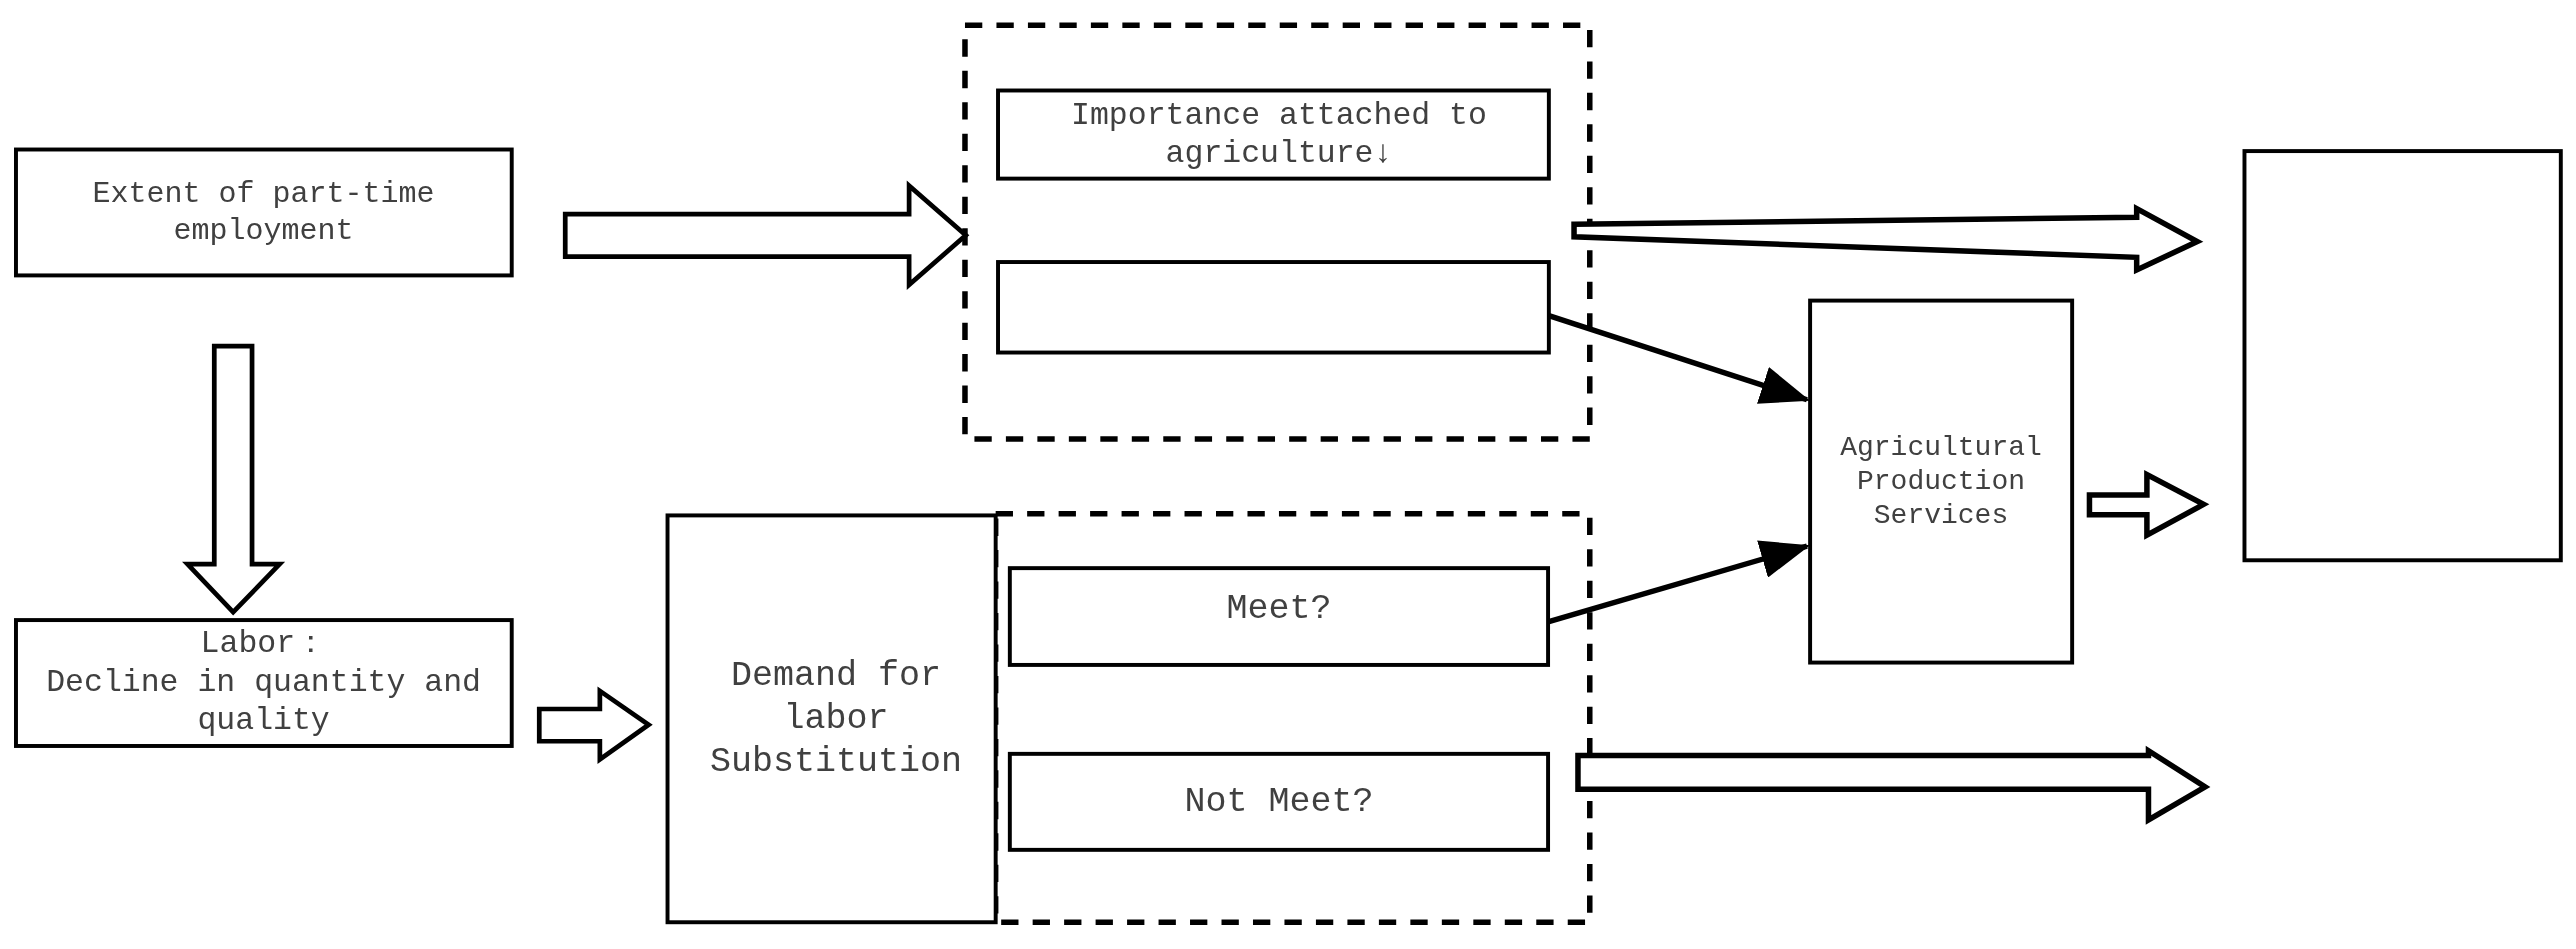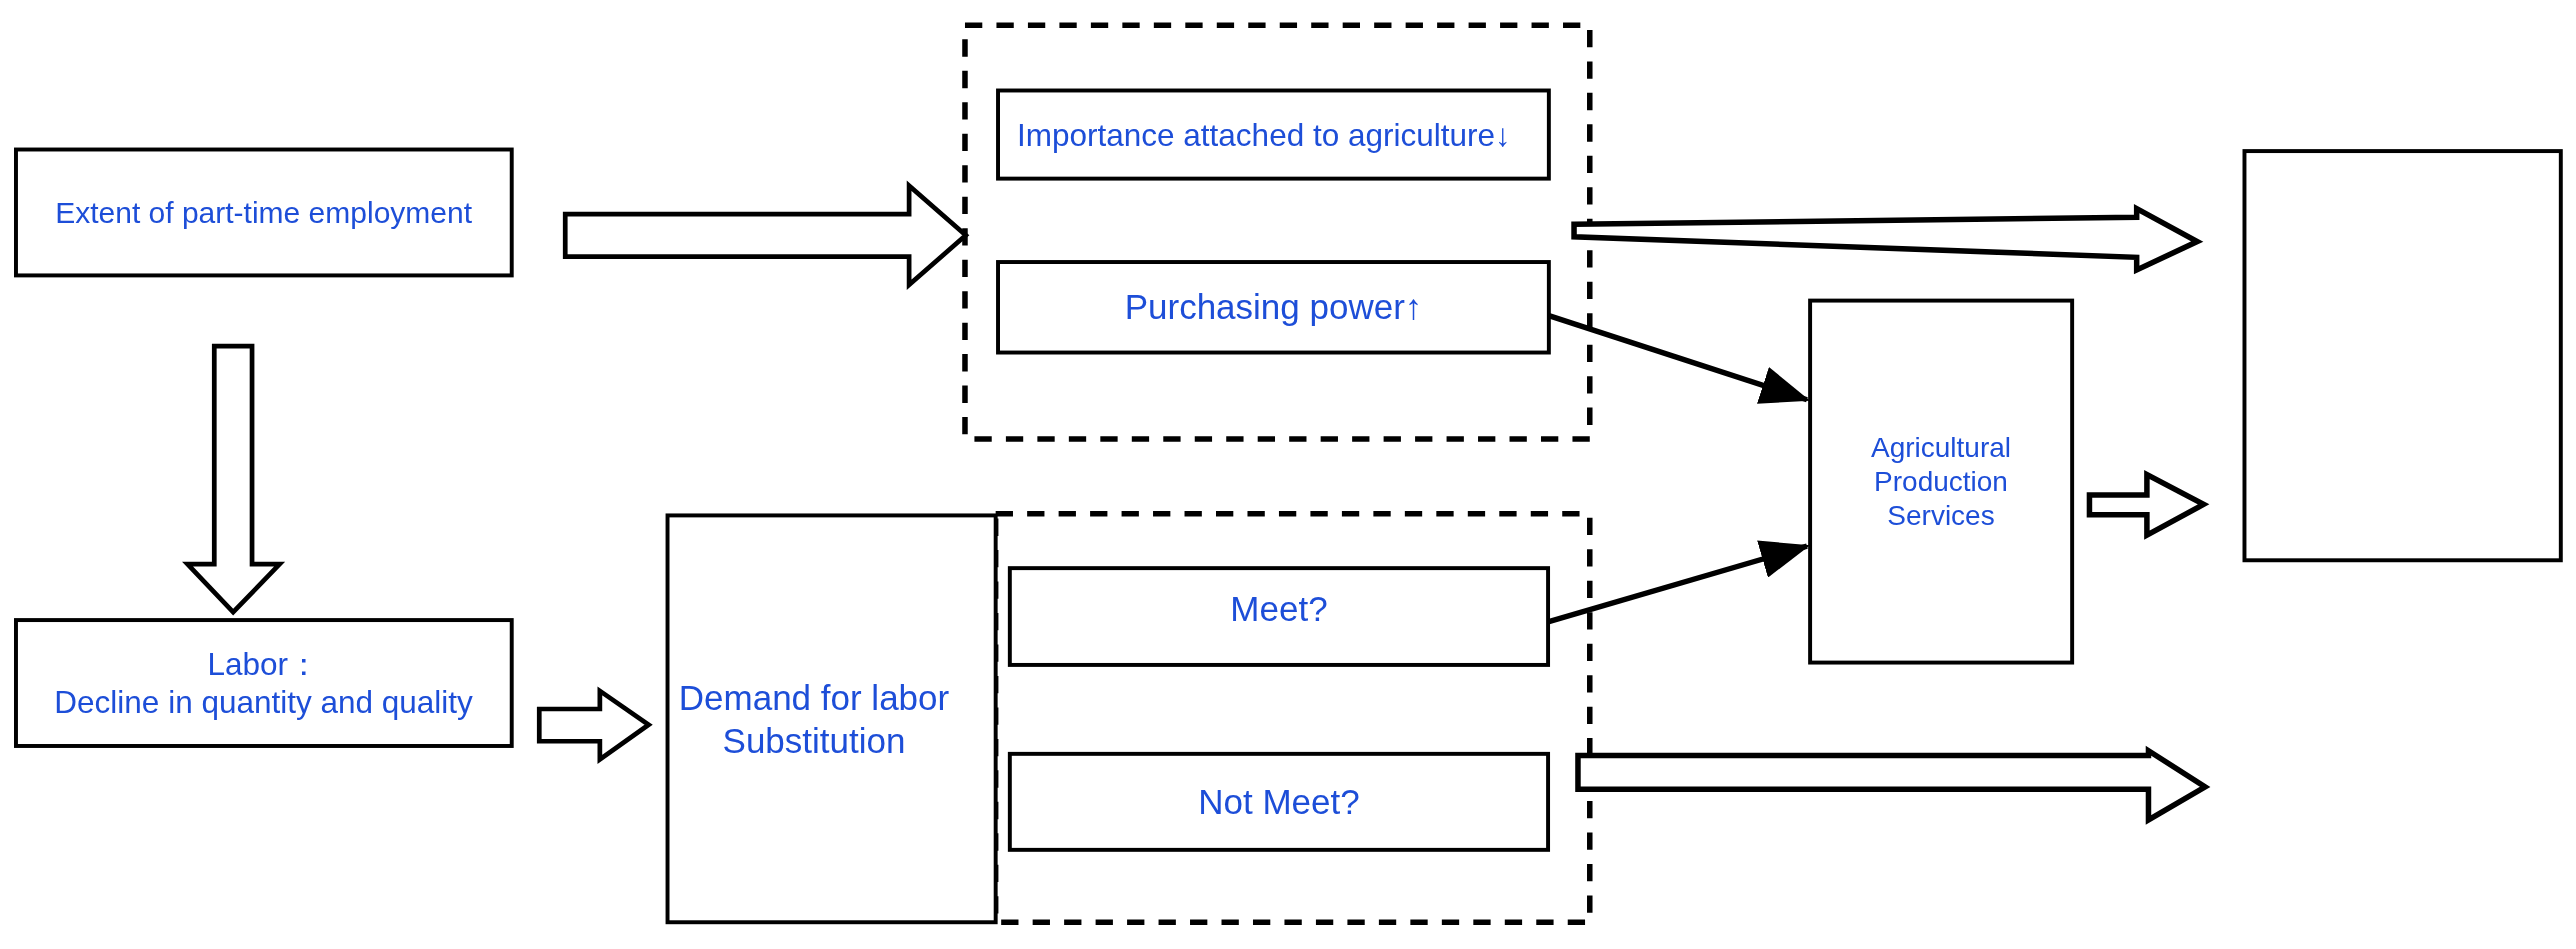--- a/index.html
+++ b/index.html
@@ -25,25 +25,25 @@
     left: 0;
     width: 2576px;
     height: 949px;
   }
   .node-label {
     position: absolute;
     display: flex;
     align-items: center;
     justify-content: center;
     text-align: center;
-    color: #1d4ed8;
+    color: #404040;
     line-height: 1.22;
     white-space: pre-line;
     pointer-events: none;
-    font-family: Liberation Sans, sans-serif;
+    font-family: Liberation Mono, monospace;
   }
   .lbl-extent   { font-size: 30px; }
   .lbl-labor    { font-size: 31.5px; }
   .lbl-importance { font-size: 31.5px; }
   .lbl-purchase { font-size: 35px; }
   .lbl-demand   { font-size: 35px; }
   .lbl-meet     { font-size: 35px; }
   .lbl-notmeet  { font-size: 35px; }
   .lbl-aps      { font-size: 28px; }
   .lbl-ggd      { font-size: 35px; }
@@ -101,23 +101,22 @@
 
   </svg>
 
   <div class="node-label lbl-extent" style="left:23.6px; top:150px; width:480px; height:126px;">Extent of part-time employment</div>
 
   <div class="node-label lbl-labor" style="left:23.6px; top:620px; width:480px; height:126px;">Labor：
 Decline in quantity and quality</div>
 
   <div class="node-label lbl-importance" style="left:1006px; top:91px; width:535px; height:88px; justify-content:flex-start; padding-left:11px; box-sizing:border-box;">Importance attached to agriculture↓</div>
 
-  <div class="node-label lbl-purchase" style="left:1006px; top:262px; width:535px; height:91px;">Purchasing power↑</div>
 
-  <div class="node-label lbl-demand" style="left:653px; top:516px; width:322px; height:407px;">Demand for labor
+  <div class="node-label lbl-demand" style="left:675px; top:516px; width:322px; height:407px;">Demand for labor
 Substitution</div>
 
   <div class="node-label lbl-meet" style="left:1010px; top:568px; width:538px; height:83px;">Meet?</div>
 
   <div class="node-label lbl-notmeet" style="left:1010px; top:754px; width:538px; height:96px;">Not Meet?</div>
 
   <div class="node-label lbl-aps" style="left:1810px; top:301px; width:262px; height:362px;">Agricultural
 Production
 Services</div>
 

